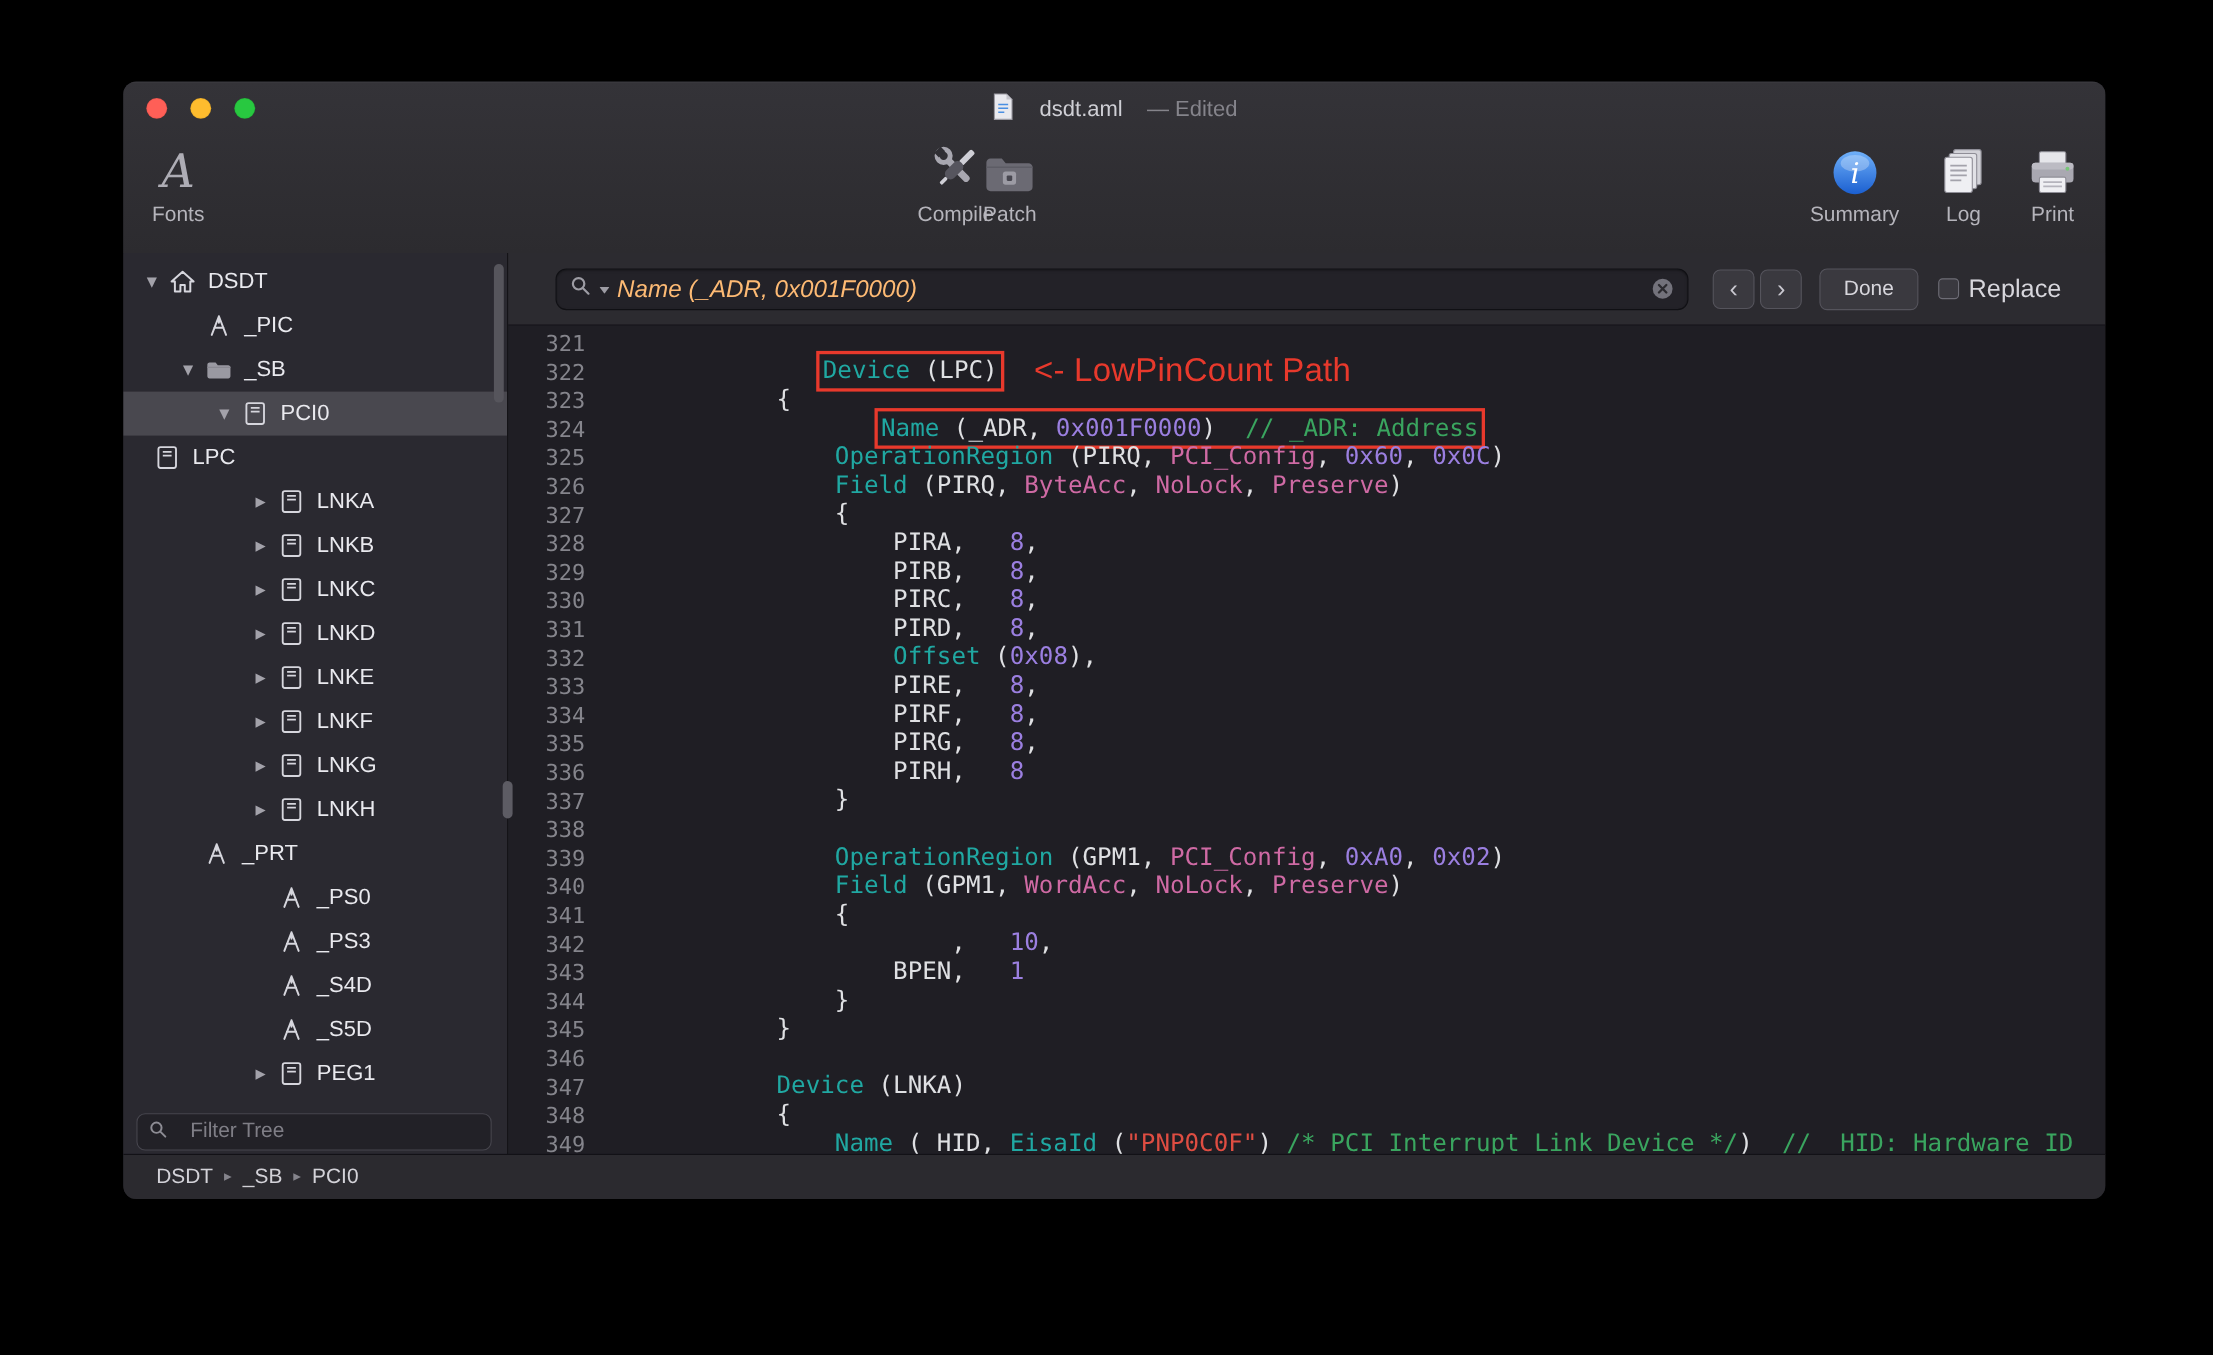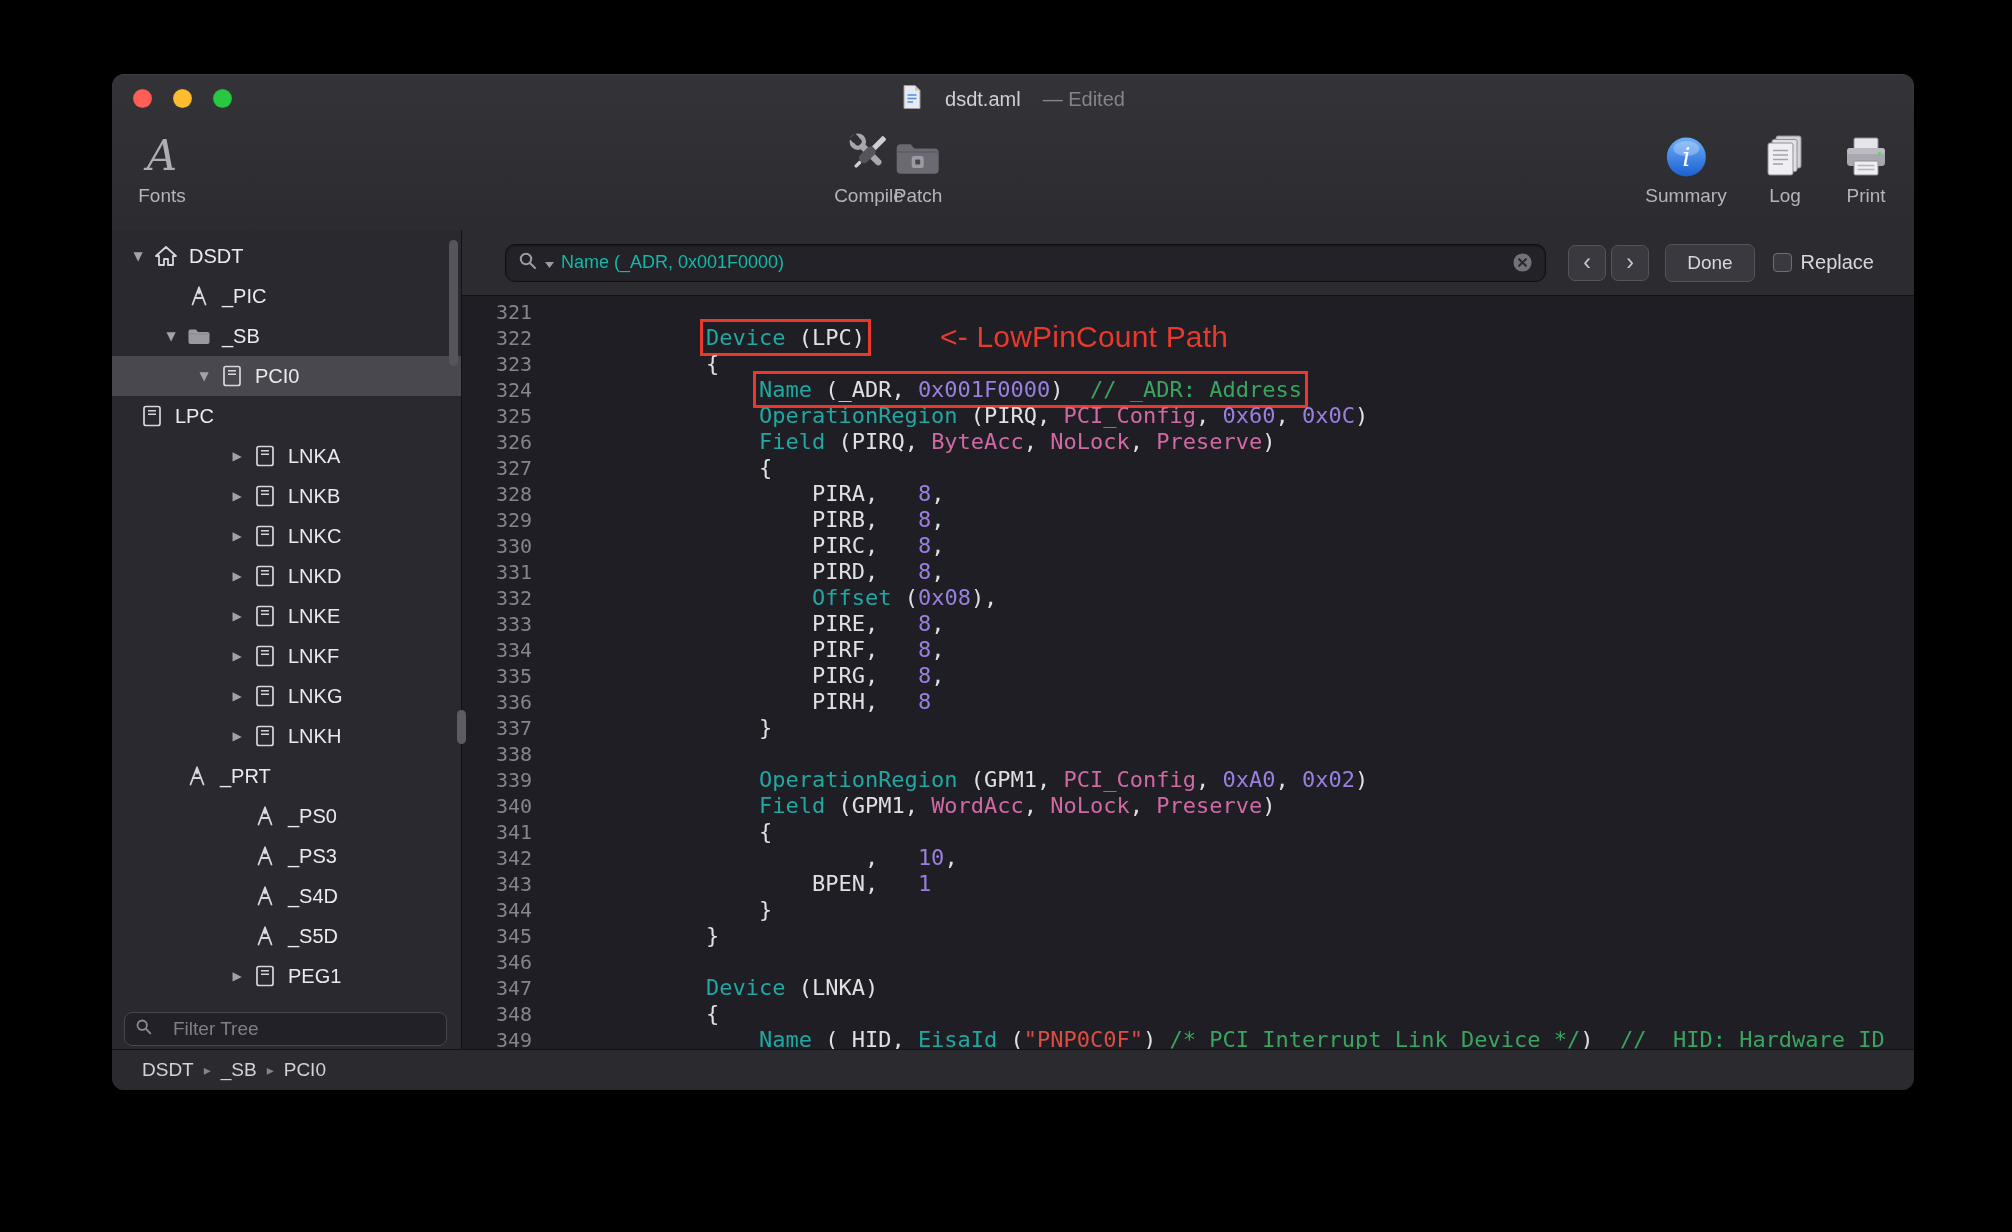--- a/index.html
+++ b/index.html
@@ -61,45 +61,45 @@
   .search-row{
     position:absolute;top:0;left:0;right:0;height:66px;background:#2c2b30;
     border-bottom:1px solid #121116;display:flex;align-items:center;
     padding:0 40px 0 43px;box-sizing:border-box;
   }
   .search-field{
     flex:1;height:38px;background:#232228;border:1px solid #101014;border-radius:10px;
     display:flex;align-items:center;padding:0 12px;gap:7px;box-sizing:border-box;
     box-shadow:inset 0 1px 2px rgba(0,0,0,.4);
   }
-  .search-text{color:#14b8a6;font-size:18px;white-space:nowrap;}
+  .search-text{color:#fdba74;font-size:22px;white-space:nowrap;font-style:italic;}
   .clear-btn{margin-left:auto;display:flex;align-items:center;}
   .nav-btn{
     width:36px;height:34px;border:1px solid #55545c;border-radius:7px;background:#3a393f;
     color:#c9c8d0;font-size:23px;display:flex;align-items:center;justify-content:center;line-height:1;
   }
   .nav-group{display:flex;gap:5px;margin-left:22px;}
   .done-btn{
     height:36px;padding:0 21px;border:1px solid #55545c;border-radius:7px;background:#3a393f;
     color:#d7d6dc;font-size:19px;display:flex;align-items:center;margin-left:16px;
   }
   .replace{display:flex;align-items:center;gap:9px;margin-left:18px;}
   .checkbox{width:19px;height:19px;border-radius:4px;border:1px solid #6e6d76;background:#3a393f;box-sizing:border-box;}
-  .replace-label{font-size:20px;color:#d7d6dc;}
+  .replace-label{font-size:23px;color:#d7d6dc;}
   
   .code-area{
     position:absolute;top:67px;left:0;right:0;bottom:0;overflow:hidden;
     font-family:"DejaVu Sans Mono",monospace;font-size:22px;padding-top:2px;
   }
   .code-line{display:flex;height:26px;line-height:26px;white-space:pre;}
   .gutter{width:70px;flex:none;text-align:right;color:var(--syn-ln);font-size:20px;}
   .code-text{margin-left:15px;}
   .sw{color:var(--syn-w)} .sk{color:var(--syn-k)} .sn{color:var(--syn-n)}
   .sp{color:var(--syn-p)} .ss{color:var(--syn-s)} .sc{color:var(--syn-c)}
-  .redbox{outline:3px solid var(--red);outline-offset:3px;}
+  .redbox{outline:3px solid var(--red);outline-offset:3px;margin-left:42px;}
   .annotation{
     position:absolute;left:478px;top:23px;color:var(--red);
     font-size:30px;font-weight:500;letter-spacing:.2px;white-space:nowrap;
     font-family:"Liberation Sans",sans-serif;
   }
   
   .bottom-bar{
     position:absolute;left:0;right:0;bottom:0;height:40px;background:#2b2a2f;
     border-top:1px solid #121116;display:flex;align-items:center;
     padding-left:30px;font-size:19px;color:#d3d2d8;gap:10px;

